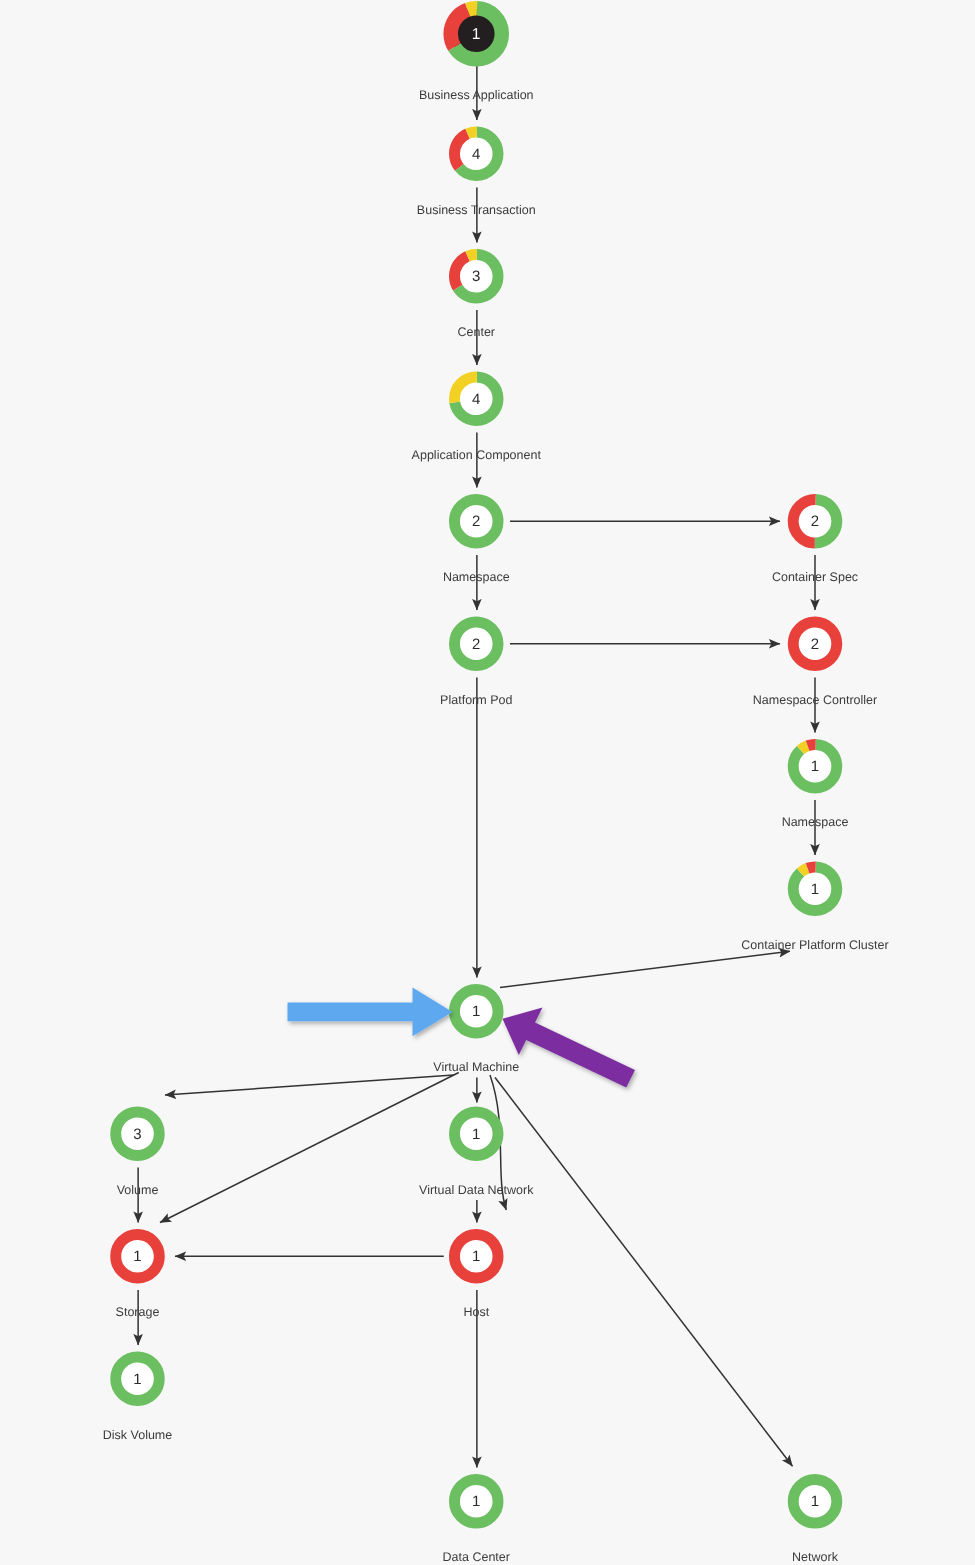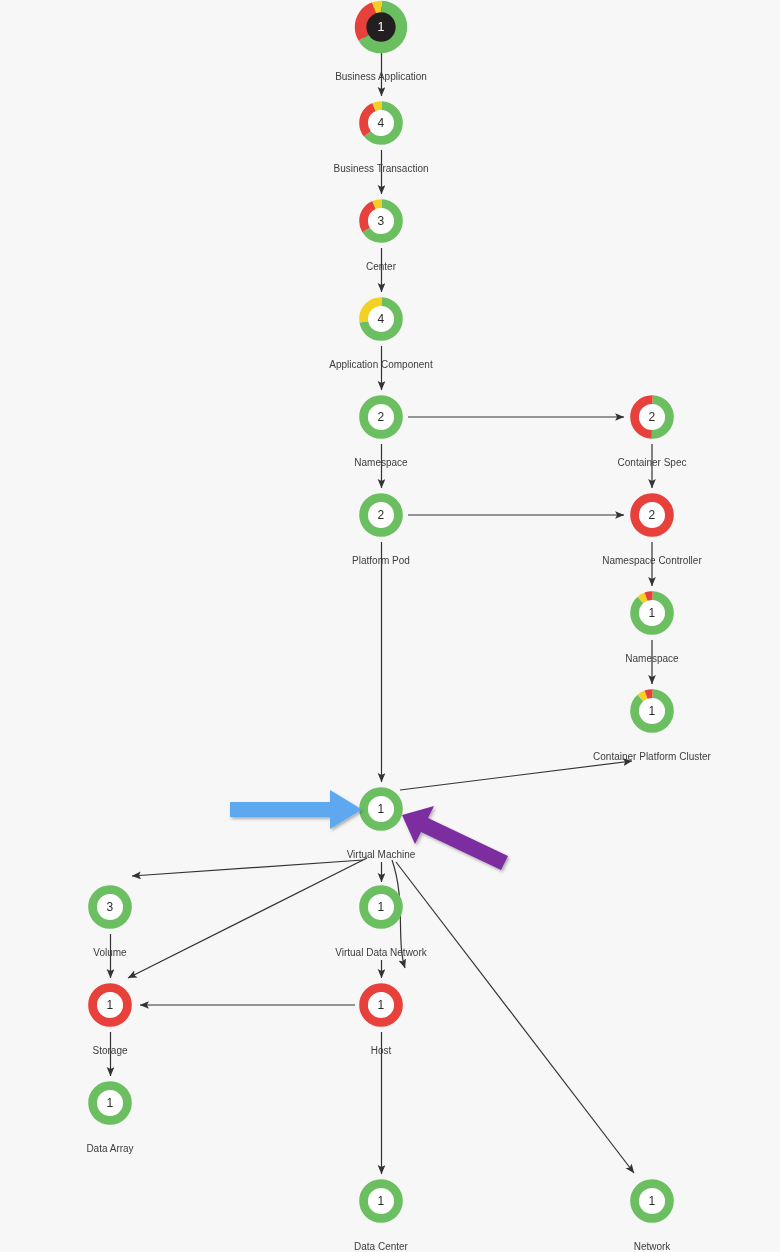--- a/index.html
+++ b/index.html
@@ -296,21 +296,21 @@
     </div>
 
     <div class="node" style="left:110px; top:1080px;">
       <div class="donut-wrap">
         <svg class="donut-svg" viewBox="0 0 42 42">
           <circle cx="21" cy="21" r="15.915" fill="#ffffff"></circle>
           <circle cx="21" cy="21" r="15.915" fill="none" stroke="#6cbf61" stroke-width="8" stroke-dasharray="100 0" stroke-dashoffset="25"></circle>
         </svg>
         <div class="donut-count">1</div>
       </div>
-      <div class="node-label">Data Array</div>
+      <div class="node-label">Disk Volume</div>
     </div>
 
     <div class="node" style="left:381px; top:1178px;">
       <div class="donut-wrap">
         <svg class="donut-svg" viewBox="0 0 42 42">
           <circle cx="21" cy="21" r="15.915" fill="#ffffff"></circle>
           <circle cx="21" cy="21" r="15.915" fill="none" stroke="#6cbf61" stroke-width="8" stroke-dasharray="100 0" stroke-dashoffset="25"></circle>
         </svg>
         <div class="donut-count">1</div>
       </div>

